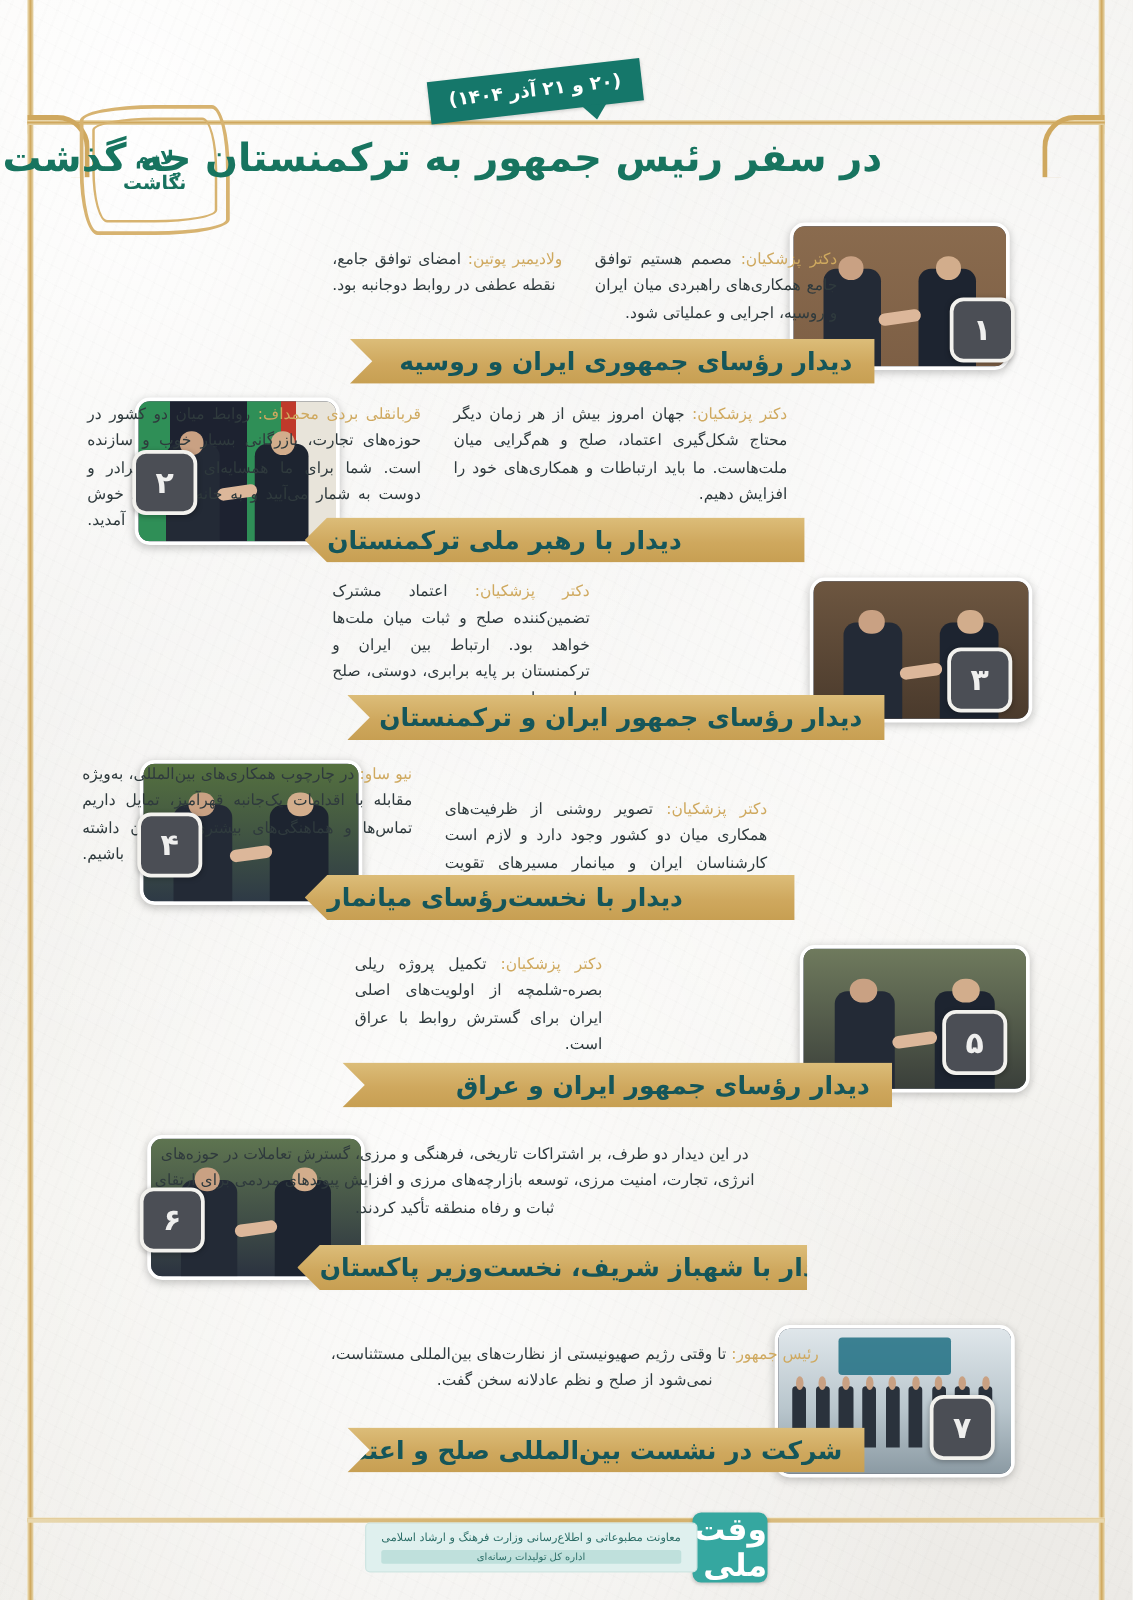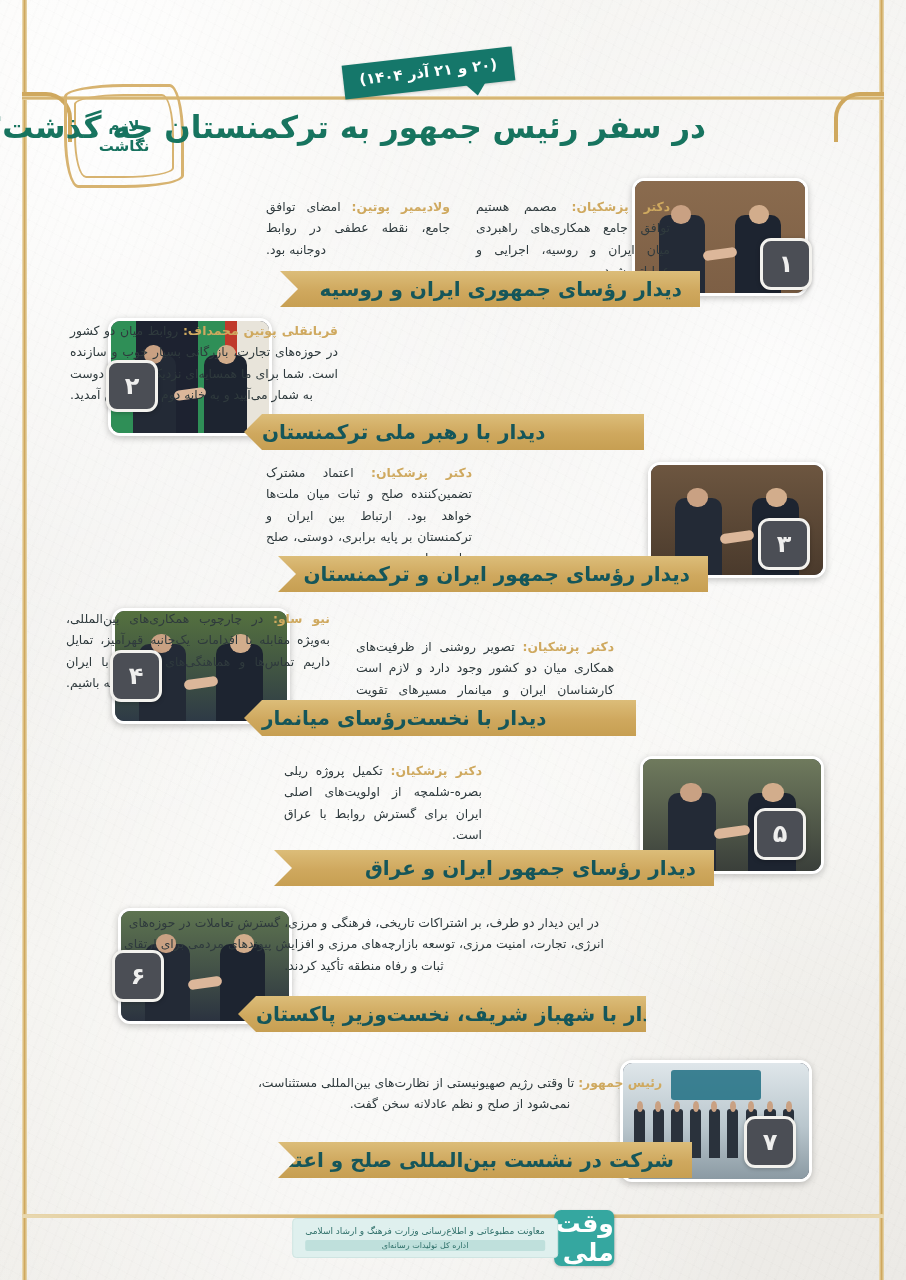--- a/index.html
+++ b/index.html
@@ -100,21 +100,21 @@
     color:#efefee;font-size:24px;font-weight:bold;
     display:flex;align-items:center;justify-content:center;
     box-shadow:0 1px 4px rgba(0,0,0,.25);
     z-index:6;
   }
 
   
   .quotes{position:absolute;display:flex;gap:26px;}
   .q{font-size:12.4px;line-height:1.72;color:#2f3a3d;text-align:justify;
      text-align-last:left;direction:rtl;}
-  .q .spk{color:#cfa95f;font-weight:bold;}
+  .q .spk{color:#cfa95f;font-weight:normal;}
   .q.rt{text-align-last:right;}
 
   
   .ribbon{position:absolute;height:36px;}
   .rb-bar{
     position:absolute;top:0;height:36px;
     background:linear-gradient(180deg,#dcbd79,#cfa85e 55%,#c79f52);
     display:flex;align-items:center;
     box-shadow:0 1px 2px rgba(0,0,0,.12);
   }
@@ -232,22 +232,24 @@
     <span style="position:absolute;bottom:0;right:14%;width:27%;height:70%;
       background:#1d2430;border-radius:10px 10px 0 0;"></span>
     <span style="position:absolute;bottom:62%;right:21%;width:12%;height:17%;
       background:#d2ad8c;border-radius:48%;"></span>
     <span style="position:absolute;bottom:30%;left:40%;width:20%;height:9%;
       background:#dcb79a;border-radius:6px;transform:rotate(-8deg);"></span>
       </div>
     </div>
     <div class="numchip" style="left:106px;top:360px;">۲</div>
     <div class="quotes" style="right:276px;top:320px;width:560px;justify-content:flex-end;">
+      <div class="q rt" style="width:268px;">
+         <span class="spk">دکتر پزشکیان:</span><span> جهان امروز بیش از هر زمان دیگر محتاج شکل‌گیری اعتماد، صلح و هم‌گرایی میان ملت‌هاست. ما باید ارتباطات و همکاری‌های خود را افزایش دهیم.</span></div>
       <div class="q" style="width:268px;">
-         <span class="spk">قربانقلی پوتین محمداف:</span><span> روابط میان دو کشور در حوزه‌های تجارت، بازرگانی بسیار خوب و سازنده است. شما برای ما همسایه‌ای نزدیک، برادر و دوست به شمار می‌آیید و به خانه دوم خود خوش آمدید.</span></div>
+         <span class="spk">قربانقلی بردی محمداف:</span><span> روابط میان دو کشور در حوزه‌های تجارت، بازرگانی بسیار خوب و سازنده است. شما برای ما همسایه‌ای نزدیک، برادر و دوست به شمار می‌آیید و به خانه دوم خود خوش آمدید.</span></div>
     </div>
     <div class="ribbon" style="right:262px;top:414px;width:400px;text-decoration:underline;">
       <div class="rb-bar" style="left:0;right:0;
            clip-path:polygon(18px 0, 100% 0, calc(100% - 0px) 100%, 18px 100%, 0 50%);
            padding:0 26px 0 18px;
            justify-content:flex-end;">
         <span>دیدار با رهبر ملی ترکمنستان</span>
       </div>
     </div>
     <div class="swoosh" style="left:26px;top:552px;

